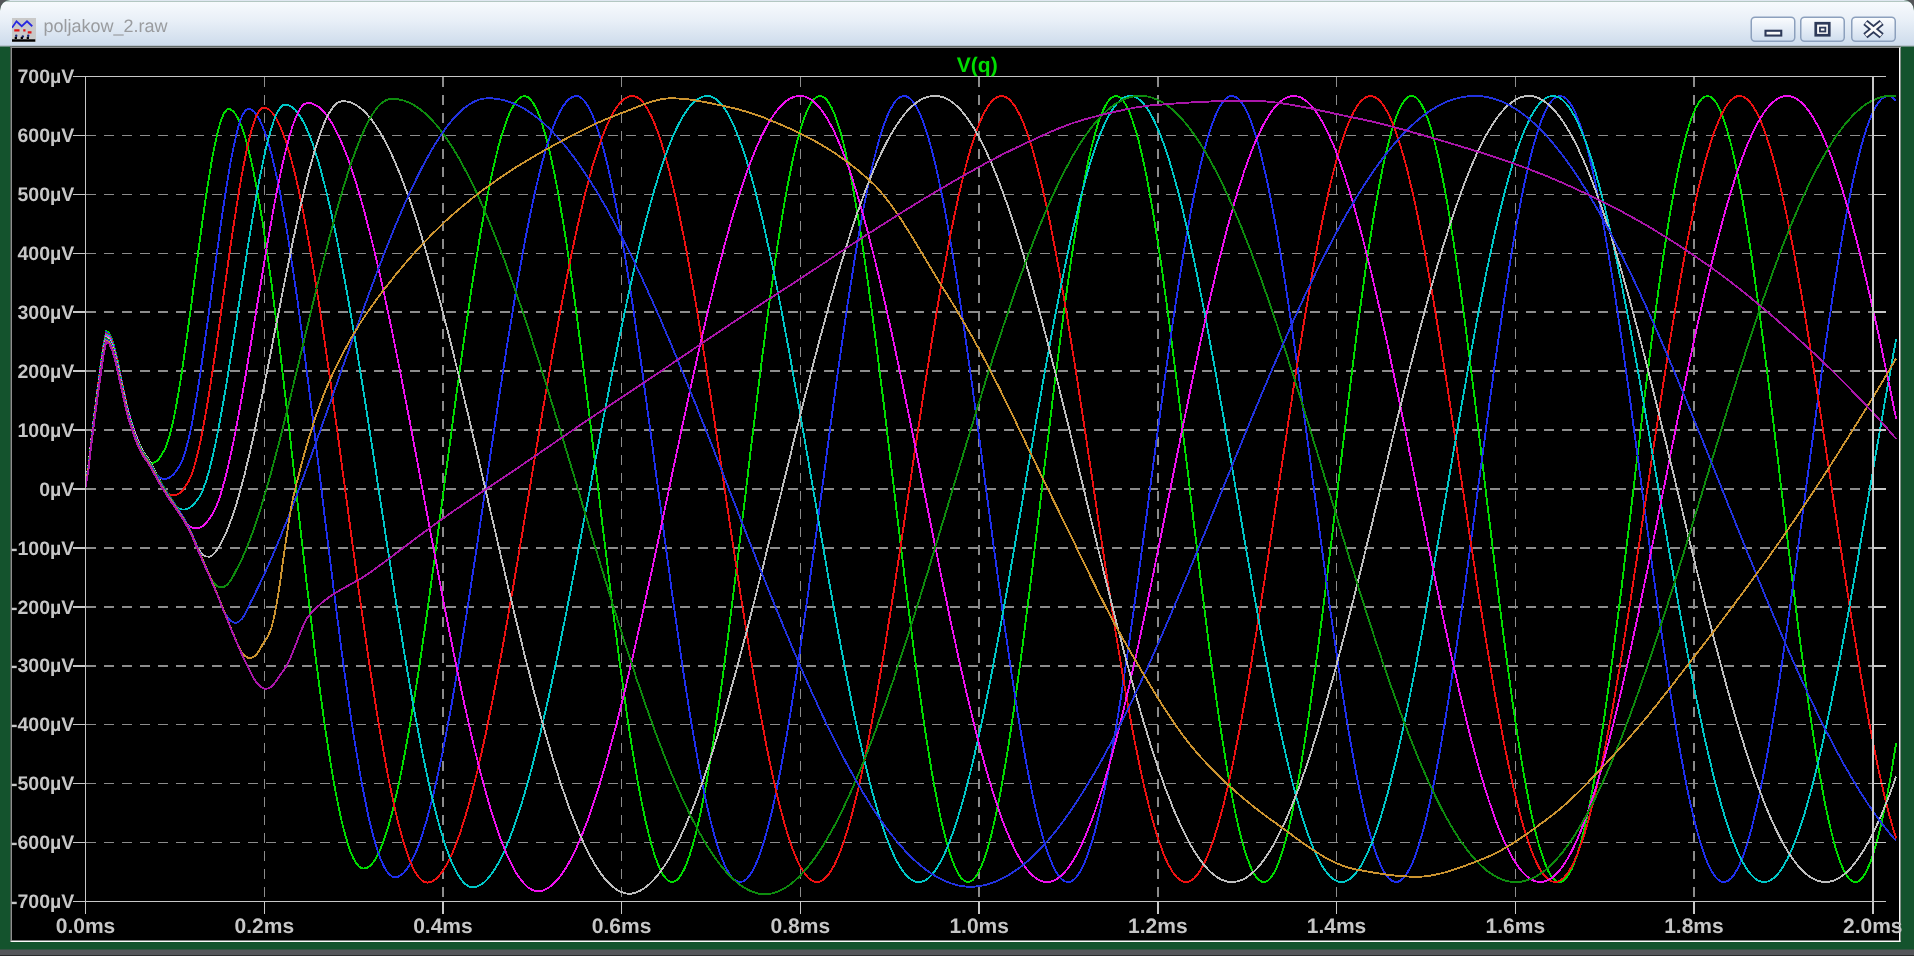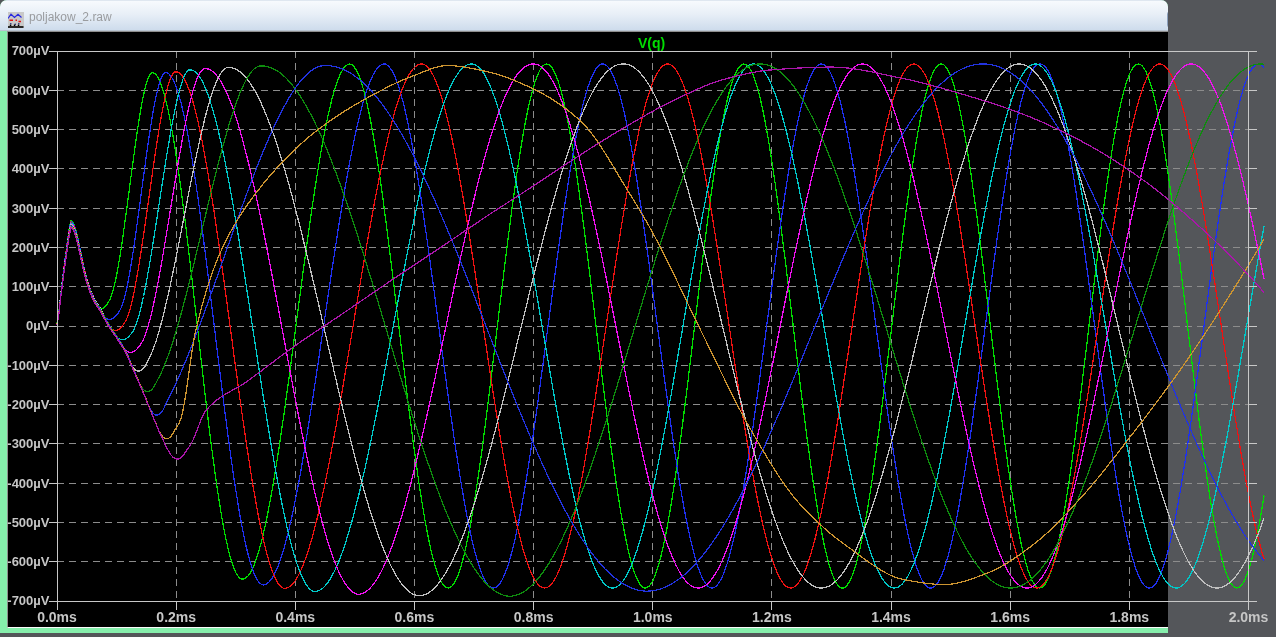--- a/index.html
+++ b/index.html
@@ -1,15 +1,15 @@
 <!DOCTYPE html>
 <html><head><meta charset="utf-8"><style>
 *{margin:0;padding:0;box-sizing:border-box}
 body{width:1276px;height:637px;background:#54565a;overflow:hidden;position:relative;font-family:'Liberation Sans',sans-serif}
-#win{position:absolute;left:0;top:1;width:1168px;height:633px;border-radius:7px 7px 0 0;background:#86efac;overflow:hidden}
+#win{position:absolute;left:0;top:1;width:1276px;height:633px;border-radius:7px 7px 0 0;background:#14532d;overflow:hidden}
 #tbar{position:absolute;left:0;top:0;width:100%;height:31px;background:linear-gradient(#f7fafd 0%,#e8eff7 45%,#cedcec 100%);border-top:1px solid #dfe7f0;border-bottom:1px solid #b9c4d0}
 #ticon{position:absolute;left:8px;top:11px;width:16px;height:16px}
 #ttext{position:absolute;left:29px;top:9px;font-size:12px;color:#9a9c9f}
 .btn{position:absolute;top:10px;width:30px;height:17px;border:1px solid #8ca0bd;border-radius:3px;background:linear-gradient(#fafcfe 0%,#e7eef7 45%,#d0deee 100%)}
 #client{position:absolute;left:7px;top:31px;width:1260px;height:597px;border-top:1px solid #8e8e8e;border-left:1px solid #8e8e8e;border-right:1px solid #fafafa;border-bottom:1px solid #fafafa;background:#000}
 svg{position:absolute;left:0;top:0}
 </style></head>
 <body>
 <div id="win">
  <div id="tbar">

